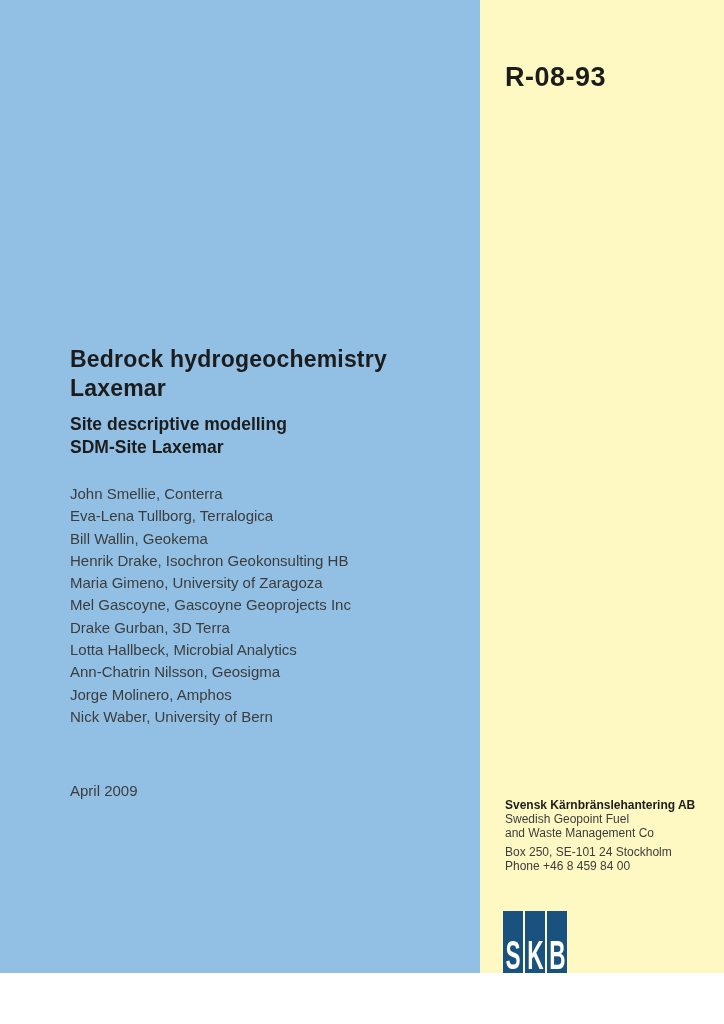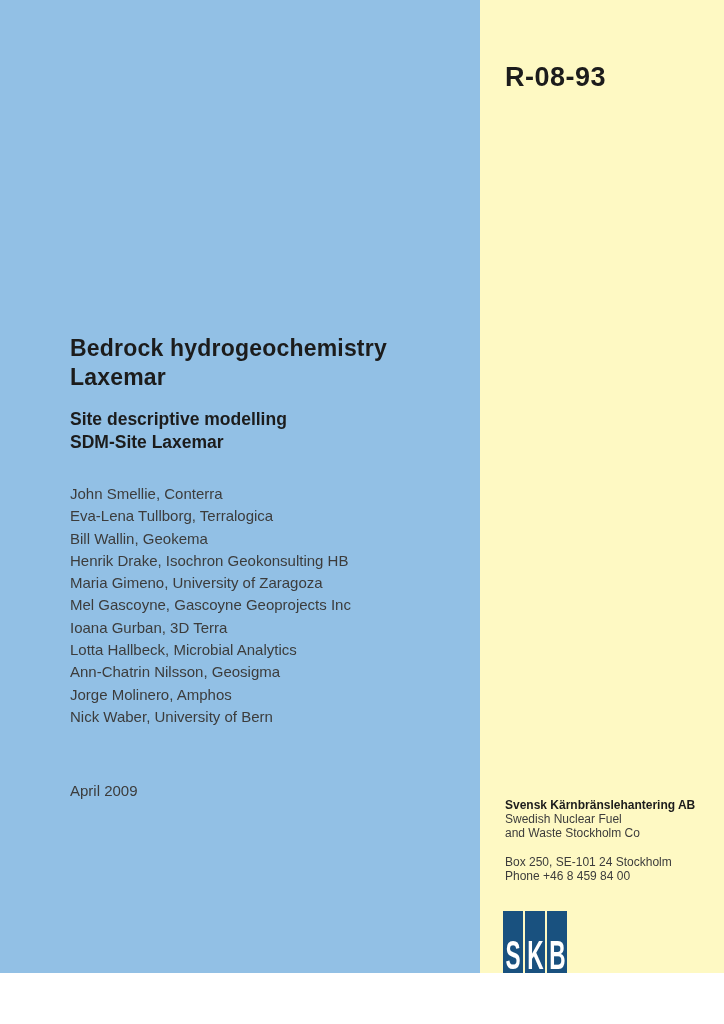--- a/index.html
+++ b/index.html
@@ -29,31 +29,31 @@
     top: 63px;
     font-size: 27px;
     font-weight: 700;
     letter-spacing: 0.5px;
     color: var(--heading-text, #141414);
     line-height: 1.1;
   }
   .title-block {
     position: absolute;
     left: 70px;
-    top: 334px;
+    top: 345px;
     color: var(--heading-text, #1c1c1c);
   }
   .title-line {
     font-size: 23px;
     font-weight: 700;
     line-height: 29px;
     letter-spacing: 0.2px;
   }
   .subtitle-block {
-    margin-top: 16px;
+    margin-top: 10px;
     color: var(--heading-text, #1c1c1c);
   }
   .subtitle-line {
     font-size: 17.5px;
     font-weight: 700;
     line-height: 23px;
   }
   .authors {
     position: absolute;
     left: 70px;
@@ -75,21 +75,21 @@
     top: 799px;
     font-size: 12px;
     line-height: 13.8px;
     color: var(--body-text, #3f3f3f);
   }
   .publisher .pub-name {
     font-weight: 700;
     color: var(--heading-text, #1c1c1c);
   }
   .publisher .pub-address {
-    margin-top: 16px;
+    margin-top: 6px;
   }
   .skb-logo {
     position: absolute;
     left: 503px;
     top: 911px;
     width: 64px;
     height: 64px;
     display: flex;
     gap: 2px;
   }
@@ -130,33 +130,33 @@
     </div>
   </div>
 
   <div class="authors">
     <div>John Smellie, Conterra</div>
     <div>Eva-Lena Tullborg, Terralogica</div>
     <div>Bill Wallin, Geokema</div>
     <div>Henrik Drake, Isochron Geokonsulting HB</div>
     <div>Maria Gimeno, University of Zaragoza</div>
     <div>Mel Gascoyne, Gascoyne Geoprojects Inc</div>
-    <div>Ioana Gurban, 3D Terra</div>
+    <div>Drake Gurban, 3D Terra</div>
     <div>Lotta Hallbeck, Microbial Analytics</div>
     <div>Ann-Chatrin Nilsson, Geosigma</div>
     <div>Jorge Molinero, Amphos</div>
     <div>Nick Waber, University of Bern</div>
   </div>
 
   <div class="pub-date">April 2009</div>
 
   <div class="publisher">
     <div class="pub-name">Svensk Kärnbränslehantering AB</div>
-    <div>Swedish Nuclear Fuel</div>
-    <div>and Waste Stockholm Co</div>
+    <div>Swedish Geopoint Fuel</div>
+    <div>and Waste Management Co</div>
     <div class="pub-address">Box 250, SE-101 24 Stockholm</div>
     <div>Phone +46 8 459 84 00</div>
   </div>
 
   <div class="skb-logo">
     <div class="logo-bar">
       <span class="logo-letter">S</span>
     </div>
     <div class="logo-bar">
       <span class="logo-letter">K</span>

